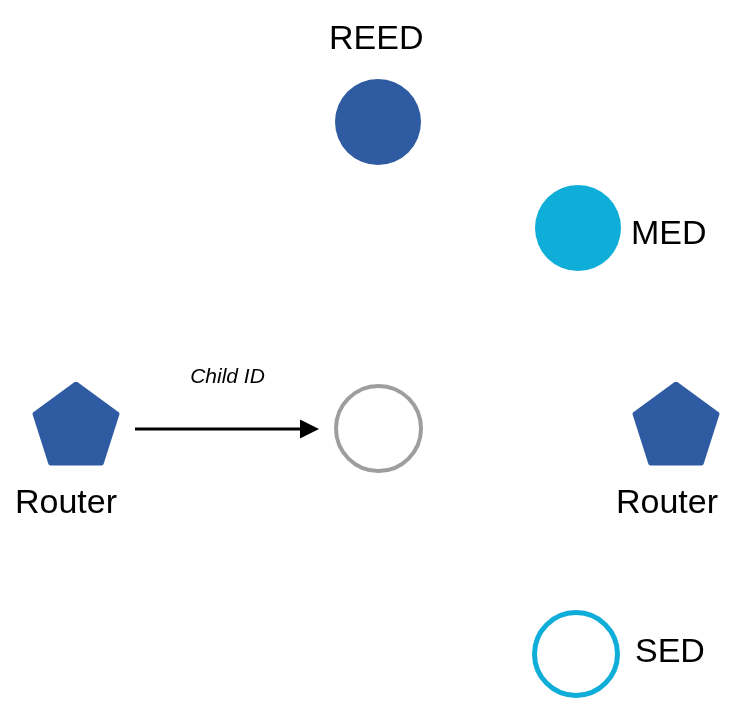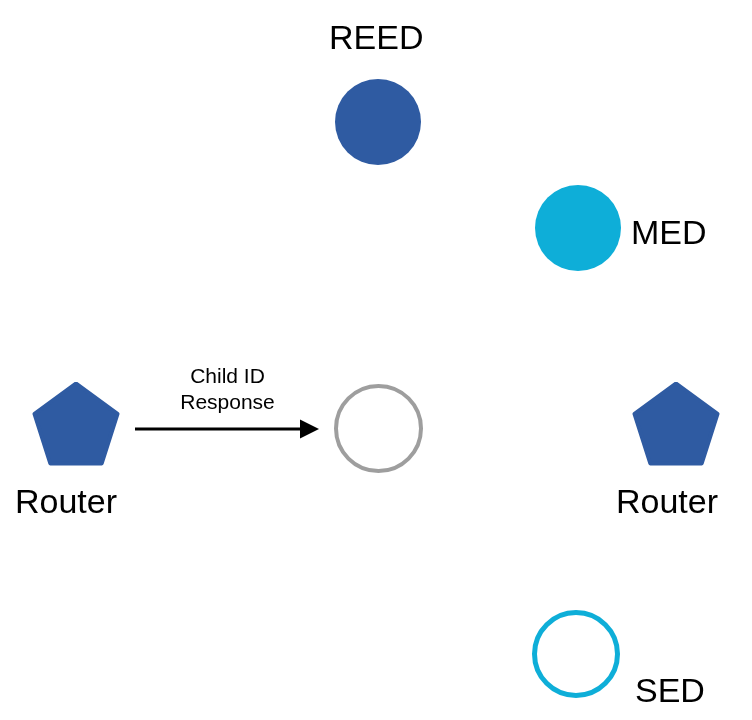--- a/index.html
+++ b/index.html
@@ -33,20 +33,21 @@
     position: absolute;
     color: #000000;
     white-space: pre;
     line-height: 1.0;
   }
   .label-node {
     font-size: 34px;
     letter-spacing: 0px;
   }
   .label-edge {
+    font-style: italic;
     font-size: 21px;
     text-align: center;
     line-height: 1.22;
     color: #000000;
   }
   
   #reed-label   { left: 329px;  top: 20px;  }
   #reed-circle  { left: 335px;  top: 79px;  width: 86px; height: 86px; }
 
   #med-circle   { left: 535px;  top: 185px; width: 86px; height: 86px; }
@@ -54,21 +55,21 @@
 
   #router-left-shape  { left: 31px; top: 382px; width: 90px; height: 87px; }
   #router-left-label  { left: 15px; top: 484px; }
 
   #center-circle { left: 334px; top: 384px; width: 89px; height: 89px; border: 4px solid #9e9e9e; }
 
   #router-right-shape { left: 631px; top: 382px; width: 90px; height: 87px; }
   #router-right-label { left: 616px; top: 484px; }
 
   #sed-circle   { left: 532px;  top: 610px; width: 88px; height: 88px; border: 5px solid #0eaed8; }
-  #sed-label    { left: 635px;  top: 633px; margin-top: 40px; }
+  #sed-label    { left: 635px;  top: 633px; }
 
   #edge-arrow   { left: 130px;  top: 414px; width: 195px; height: 30px; }
   #edge-label   { left: 155px;  top: 363px; width: 145px; }
 
   .pentagon-svg { display: block; }
 </style>
 </head>
 <body>
 
 <div id="canvas">
@@ -84,21 +85,21 @@
   <div class="shape" id="router-left-shape">
     <svg class="pentagon-svg" width="90" height="87" viewBox="0 0 90 87">
       <path d="M45 1.5 L86.5 31.9 L70.7 81.5 L19.3 81.5 L3.5 31.9 Z" fill="#2f5ba2" stroke="#2f5ba2" stroke-width="4" stroke-linejoin="round"></path>
     </svg>
   </div>
 
   <div class="label label-node" id="router-left-label">Router</div>
 
   <div class="shape circle-hollow" id="center-circle"></div>
 
-  <div class="label label-edge" id="edge-label"><span>Child ID</span><br><span>Response</span></div>
+  <div class="label label-edge" id="edge-label"><span>Child ID</span><br></div>
 
   <div class="shape" id="edge-arrow">
     <svg width="195" height="30" viewBox="0 0 195 30">
       <line x1="5" y1="15" x2="172" y2="15" stroke="#000000" stroke-width="3.2"></line>
       <path d="M170 5.5 L189 15 L170 24.5 Z" fill="#000000"></path>
     </svg>
   </div>
 
   <div class="shape" id="router-right-shape">
     <svg class="pentagon-svg" width="90" height="87" viewBox="0 0 90 87">

